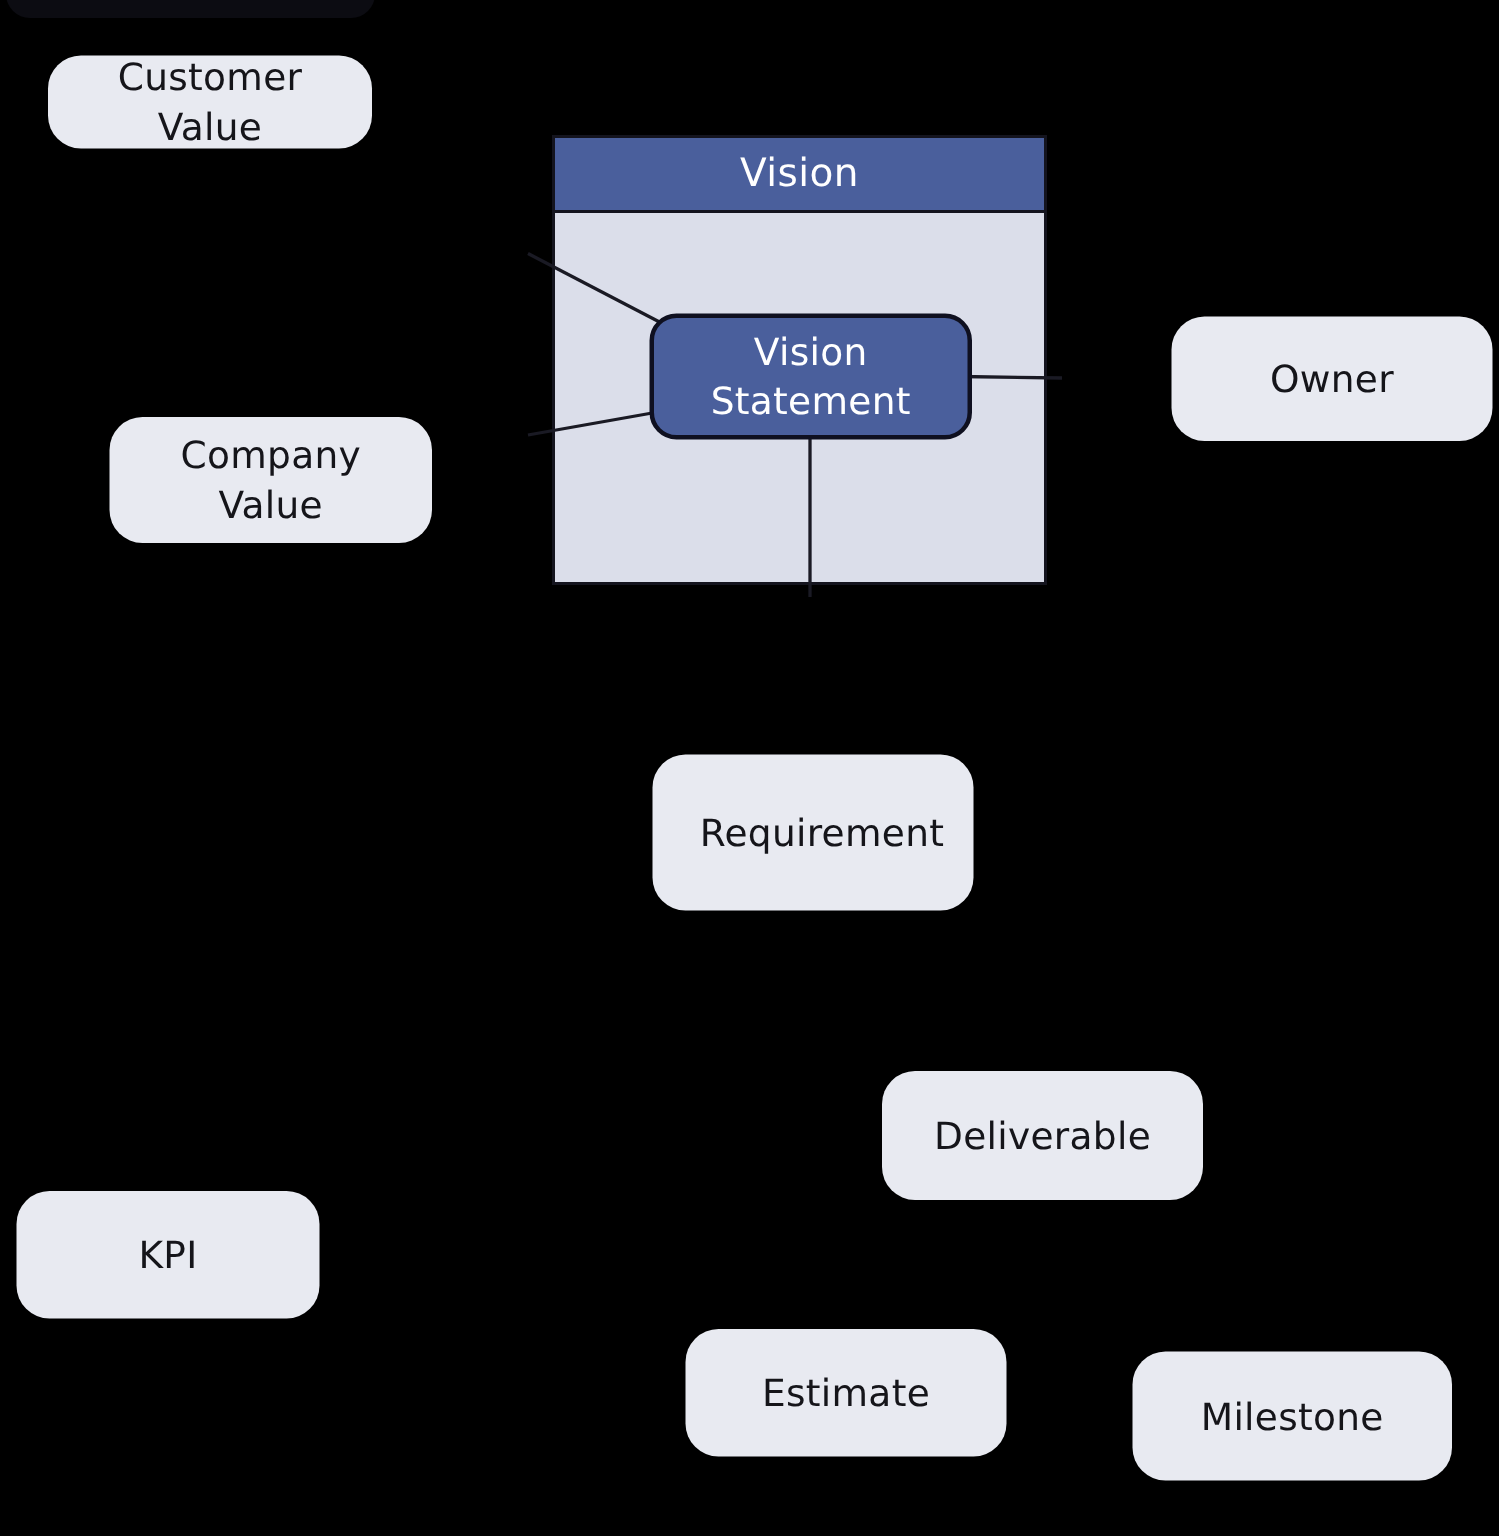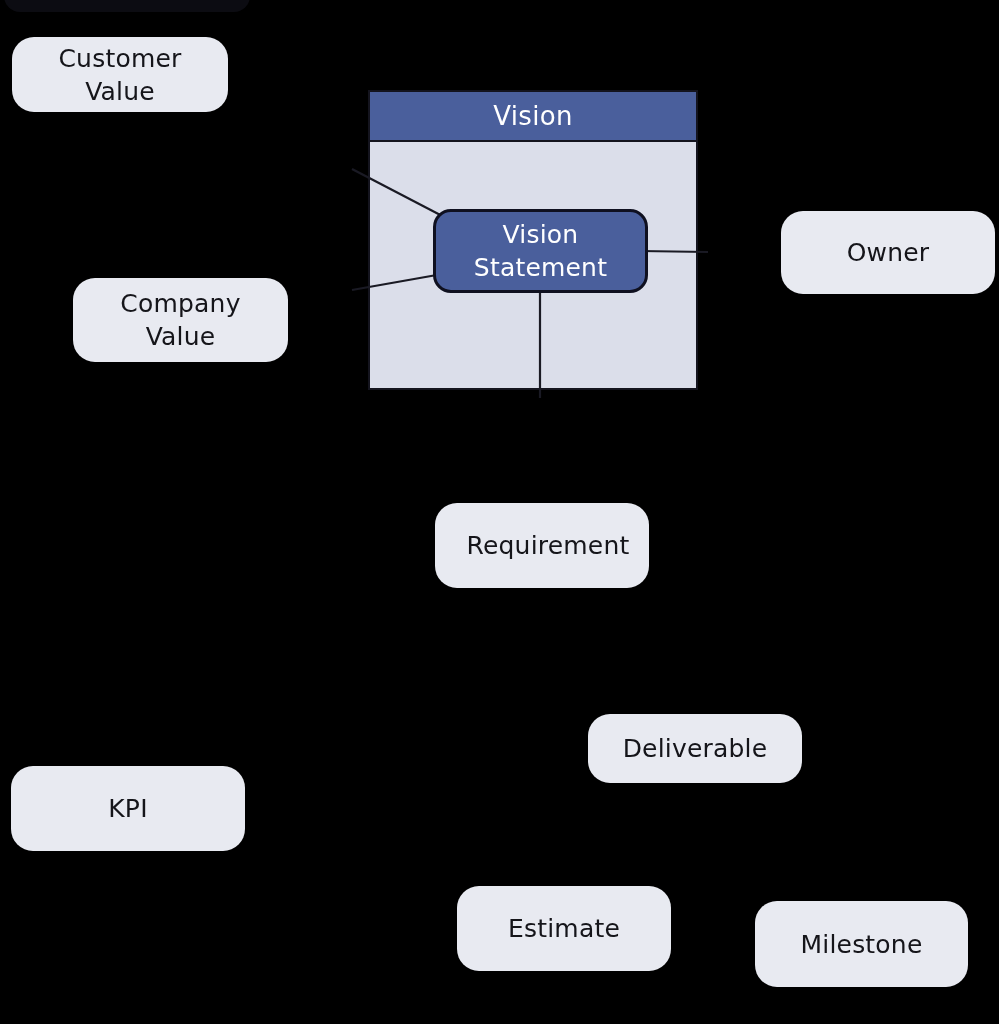--- a/index.html
+++ b/index.html
@@ -115,43 +115,43 @@
       <line x1="352" y1="290" x2="448" y2="273"></line>
       <line x1="640" y1="251" x2="708" y2="252"></line>
       <line x1="540" y1="285" x2="540" y2="398"></line>
     </svg>
 
   <div class="node node-statement" style="left:433px; top:209px; width:215px; height:84px;">
     <span class="node-label">Vision
 Statement</span>
   </div>
 
-  <div class="node" style="left:12px; top:37px; width:216px; height:75px;">
+  <div class="node" style="left:32px; top:37px; width:216px; height:62px;">
     <span class="node-label">Customer
 Value</span>
   </div>
 
   <div class="node" style="left:25px; top:278px; width:215px; height:84px;margin-left:48px;">
     <span class="node-label">Company
 Value</span>
   </div>
 
   <div class="node" style="left:781px; top:211px; width:214px; height:83px;">
     <span class="node-label">Owner</span>
   </div>
 
-  <div class="node" style="left:435px; top:503px; width:214px; height:85px;padding-left:12px;">
+  <div class="node" style="left:435px; top:503px; width:214px; height:104px;padding-left:12px;">
     <span class="node-label">Requirement</span>
   </div>
 
-  <div class="node" style="left:588px; top:714px; width:214px; height:69px;">
+  <div class="node" style="left:588px; top:714px; width:214px; height:86px;">
     <span class="node-label">Deliverable</span>
   </div>
 
-  <div class="node" style="left:11px; top:766px; width:234px; height:85px;">
+  <div class="node" style="left:11px; top:794px; width:202px; height:85px;">
     <span class="node-label">KPI</span>
   </div>
 
   <div class="node" style="left:755px; top:901px; width:213px; height:86px;">
     <span class="node-label">Milestone</span>
   </div>
 
   <div class="node" style="left:457px; top:886px; width:214px; height:85px;">
     <span class="node-label">Estimate</span>
   </div>

